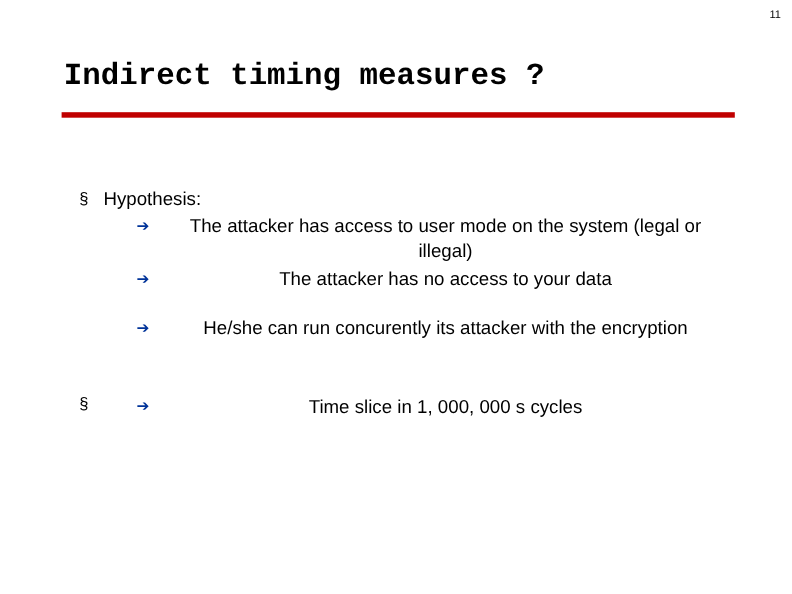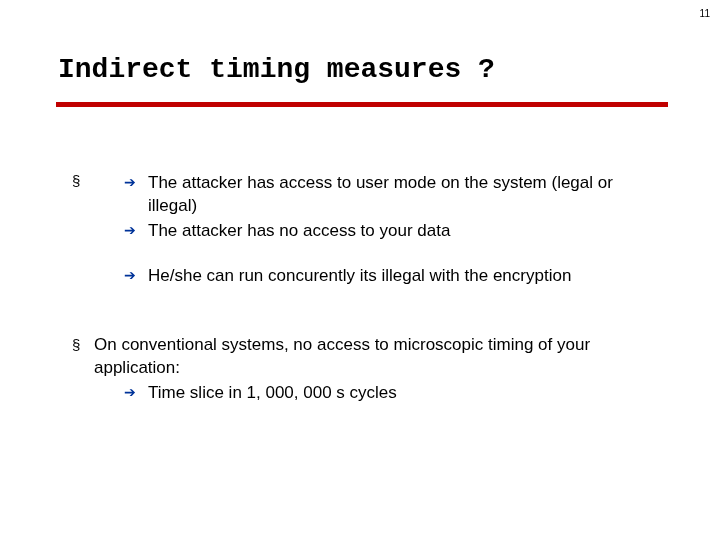--- a/index.html
+++ b/index.html
@@ -67,20 +67,21 @@
   }
   .l2 .arrow {
     width: 24px;
     flex: 0 0 24px;
     color: #003399;
     font-size: 14px;
     line-height: 1.55;
   }
   .l2 .body {
     flex: 1 1 auto;
+    text-align: center;
   }
   .gap-mid {
     height: 20px;
   }
   .gap-big {
     height: 44px;
   }
 </style>
 </head>
 <body>
@@ -89,42 +90,42 @@
 
 <div class="title">Indirect timing measures ?</div>
 
 <div class="rule"></div>
 
 <div class="content">
 
   <div class="l1">
     <div class="bullet">§</div>
     <div class="body">
+      <div>Hypothesis:</div>
       <div class="l2">
         <div class="arrow">➔</div>
         <div class="body">The attacker has access to user mode on the system (legal or illegal)</div>
       </div>
       <div class="l2">
         <div class="arrow">➔</div>
         <div class="body">The attacker has no access to your data</div>
       </div>
       <div class="gap-mid"></div>
       <div class="l2">
         <div class="arrow">➔</div>
-        <div class="body">He/she can run concurently its illegal with the encryption</div>
+        <div class="body">He/she can run concurently its attacker with the encryption</div>
       </div>
     </div>
   </div>
 
   <div class="gap-big"></div>
 
   <div class="l1">
     <div class="bullet">§</div>
     <div class="body">
-      <div>On conventional systems, no access to microscopic timing of your application:</div>
       <div class="l2">
         <div class="arrow">➔</div>
         <div class="body">Time slice  in 1, 000, 000 s cycles</div>
       </div>
     </div>
   </div>
 
 </div>
 
 </body></html>

